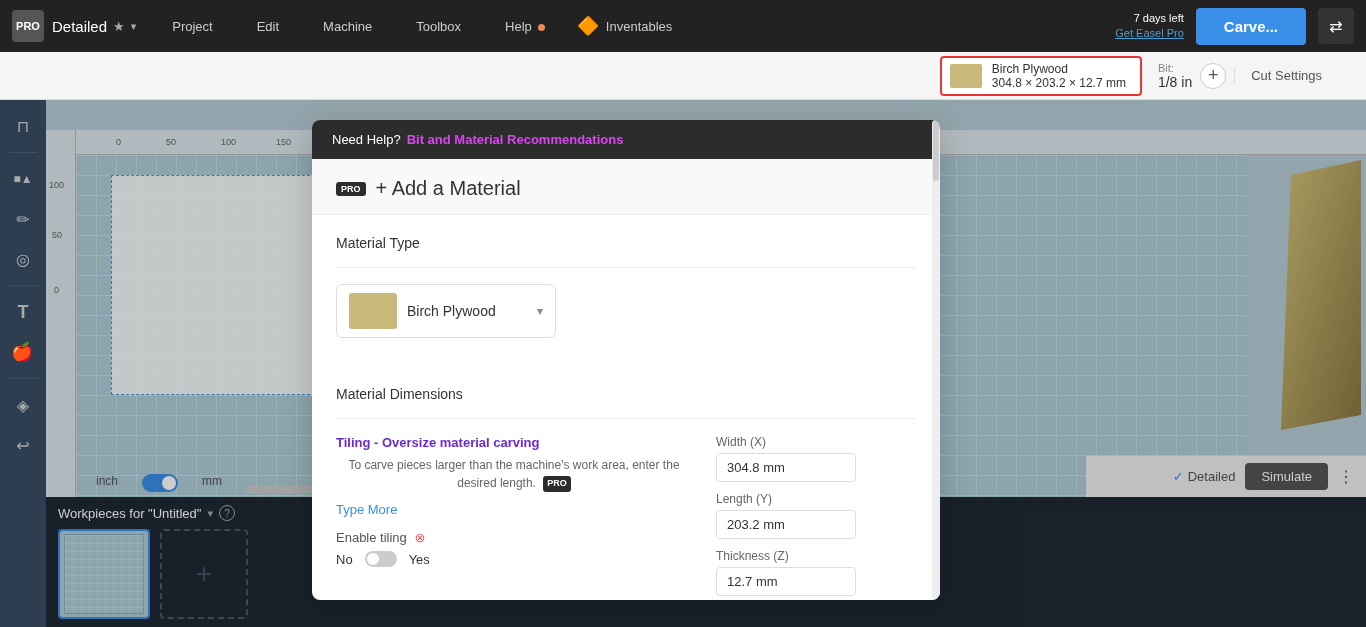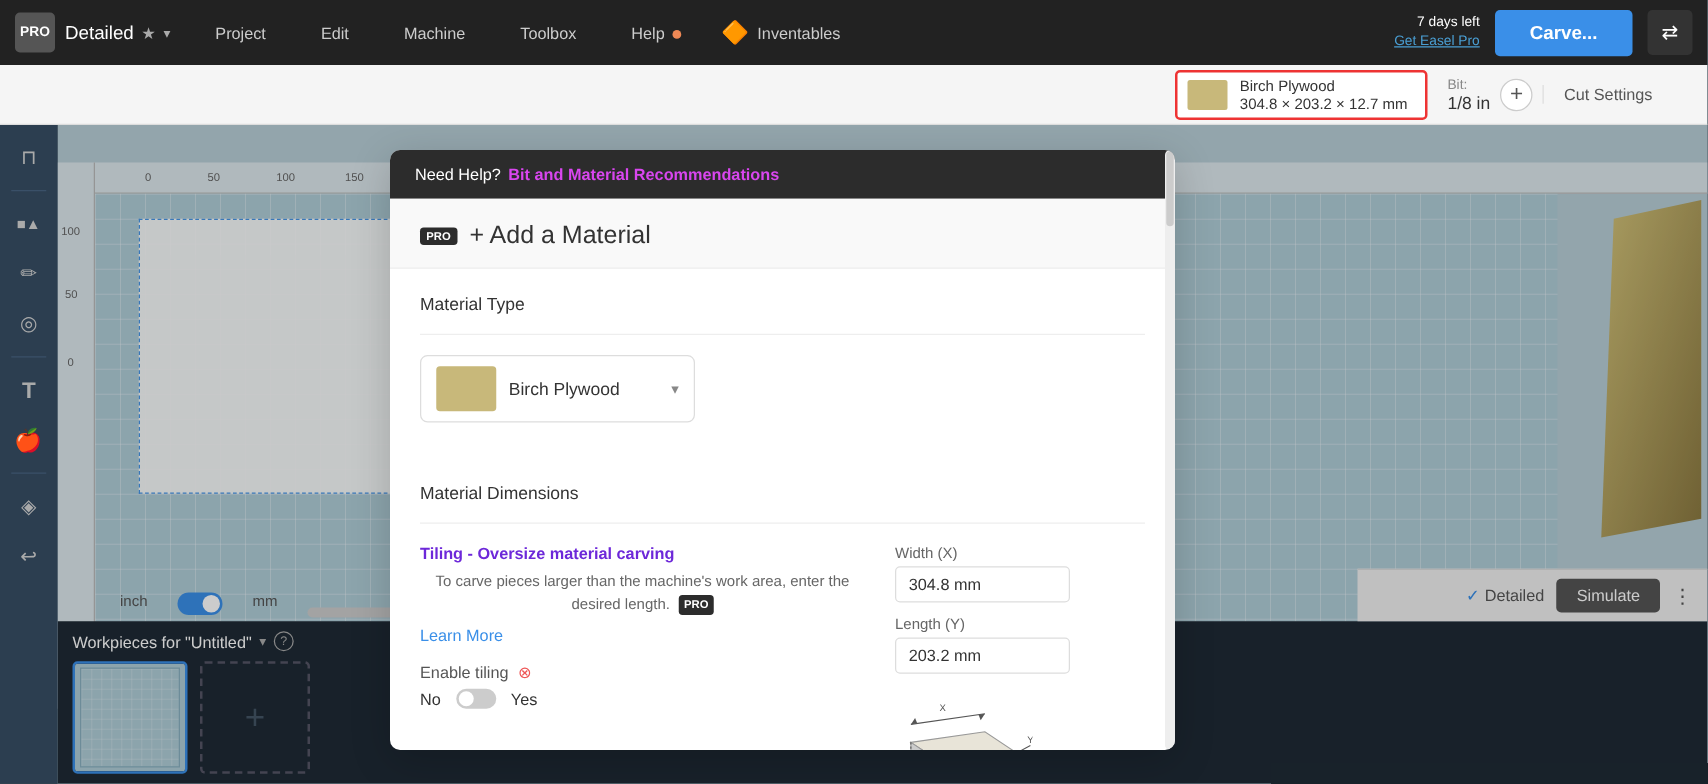--- a/index.html
+++ b/index.html
@@ -348,21 +348,21 @@
           <div class="mat-dims-section">
             <div class="mat-dims-title">Material Dimensions</div>
             <hr class="section-divider">
             <div class="tiling-section">
               <div class="tiling-left">
                 <div class="tiling-title">Tiling - Oversize material carving</div>
                 <div class="tiling-desc">
                   <span>To carve pieces larger than the machine's work area, enter the desired length.</span>
                   <span style="display:inline-flex;align-items:center;background:#2c2c2c;color:white;font-size:9px;font-weight:bold;padding:1px 4px;border-radius:3px;margin-left:4px;vertical-align:middle;">PRO</span>
                 </div>
-                <a class="learn-more" href="#">Learn More</a>
+                <a class="learn-more" href="#">Type More</a>
                 <div class="enable-tiling" style="margin-top:12px;">
                   <span>Enable tiling</span>
                   <span style="color:#e55;margin-left:4px;">⊗</span>
                   <div style="margin-top:6px;display:flex;align-items:center;gap:4px;">
                     <span class="no" style="font-size:13px;color:#333;">No</span>
                     <div class="toggle-sm">
                       <div class="toggle-sm-knob"></div>
                     </div>
                     <span class="yes" style="font-size:13px;color:#333;">Yes</span>
                   </div>
@@ -371,20 +371,24 @@
               <div class="tiling-right">
                 <div class="dims-fields">
                   <div class="dim-field">
                     <label class="dim-label">Width (X)</label>
                     <input class="dim-input" type="text" value="304.8 mm" style="">
                   </div>
                   <div class="dim-field">
                     <label class="dim-label">Length (Y)</label>
                     <input class="dim-input" type="text" value="203.2 mm" style="">
                   </div>
+                  <div class="dim-field">
+                    <label class="dim-label">Thickness (Z)</label>
+                    <input class="dim-input" type="text" value="12.7 mm" style="">
+                  </div>
                 </div>
 
                 <div class="diagram" style="margin-top:12px;">
                   <svg width="130" height="95" viewBox="0 0 130 95">
 
                     <polygon points="15,45 85,35 115,55 45,65" fill="#e8e4d8" stroke="#999" stroke-width="1"></polygon>
                     <polygon points="15,45 45,65 45,85 15,65" fill="#ccc" stroke="#999" stroke-width="1"></polygon>
                     <polygon points="45,65 115,55 115,75 45,85" fill="#d5d0c0" stroke="#999" stroke-width="1"></polygon>
 
                     <line x1="15" y1="28" x2="85" y2="18" stroke="#555" stroke-width="1"></line>

